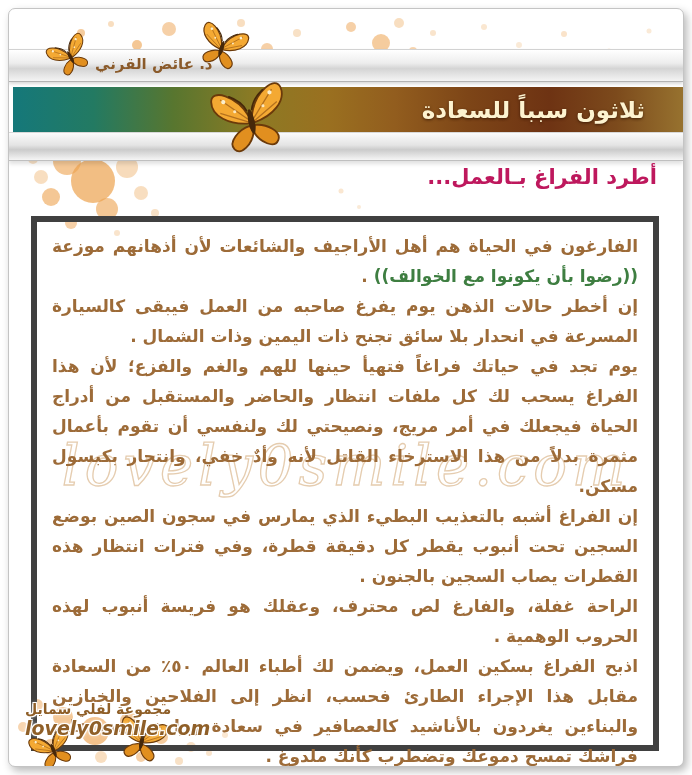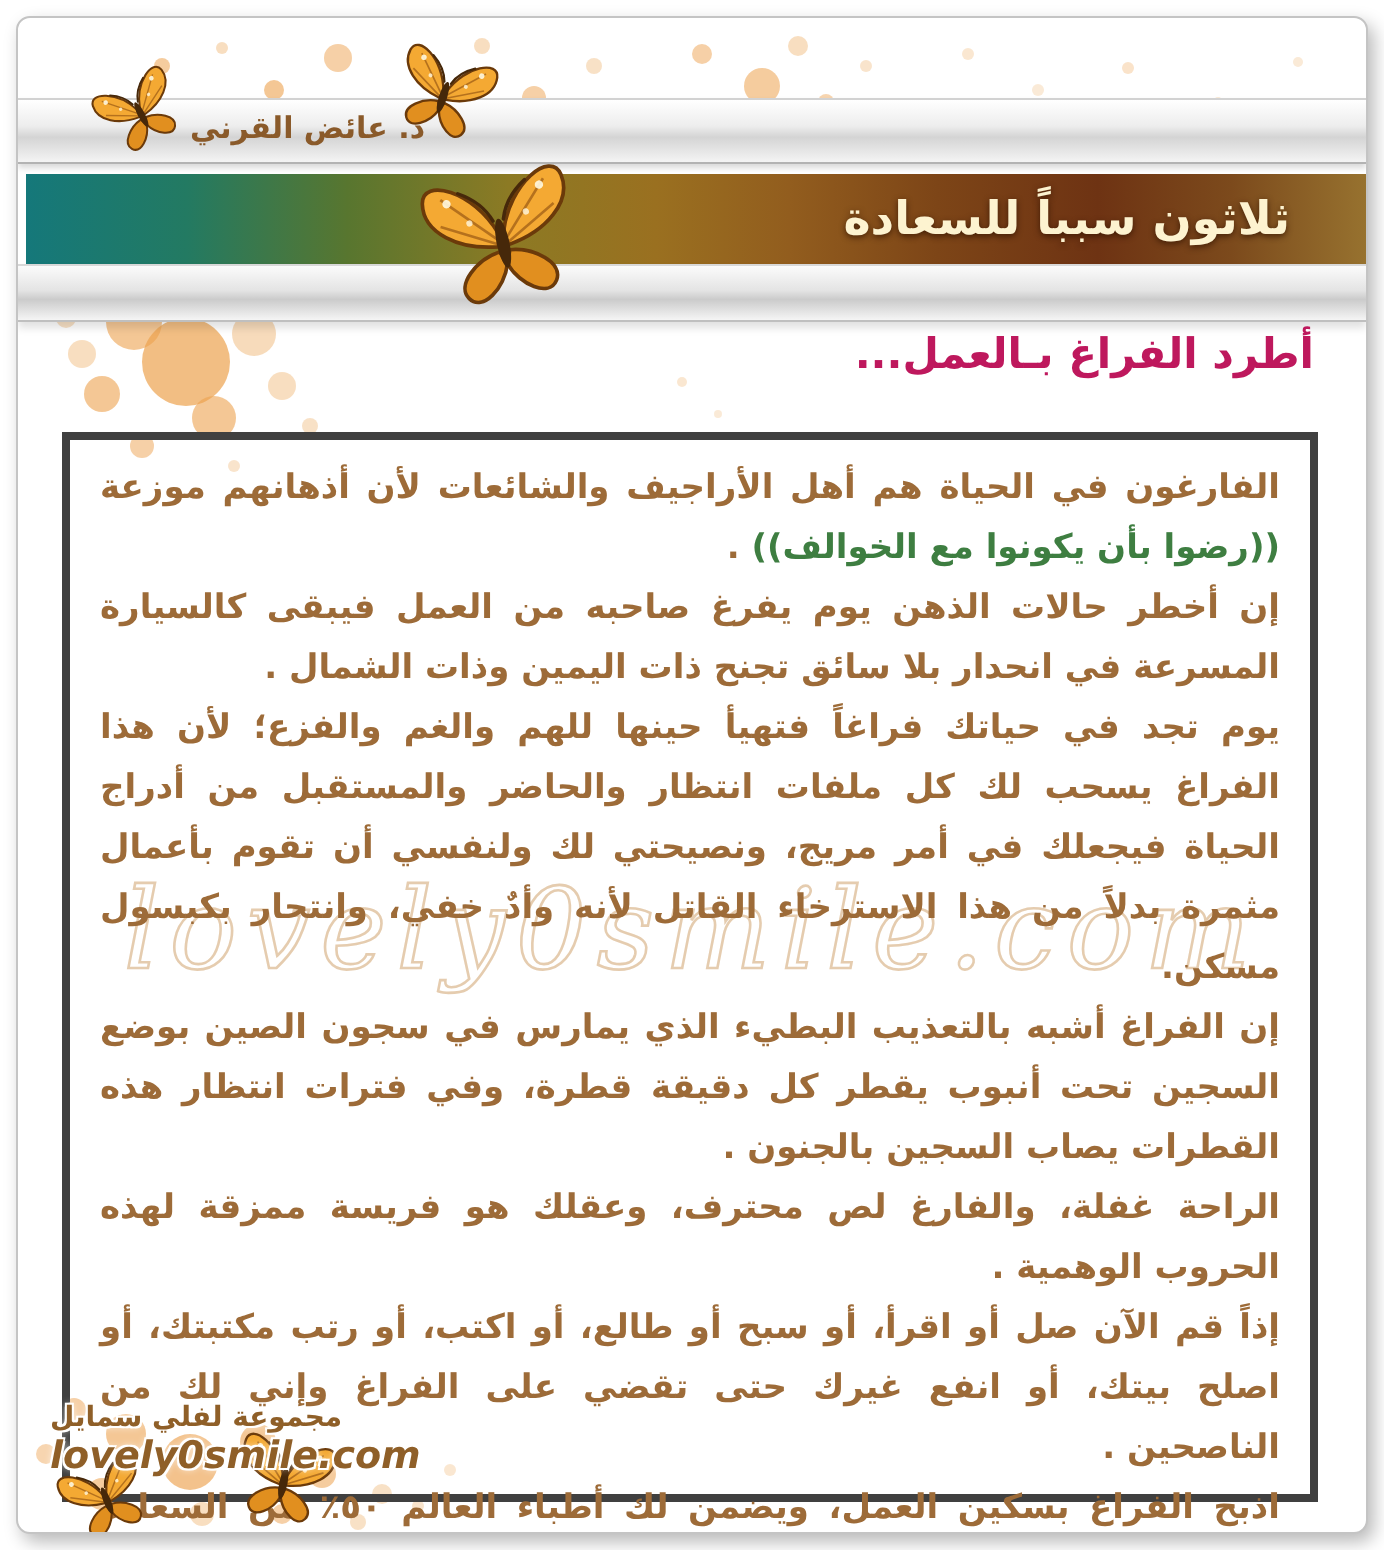--- a/index.html
+++ b/index.html
@@ -27,21 +27,21 @@
   .strip{position:absolute;left:0;right:0;top:123px;height:27px;z-index:1;
         background:linear-gradient(180deg,#fbfbfb,#e4e4e4 45%,#cbcbcb 62%,#f5f5f5);
         border-top:1px solid #d8d8d8;border-bottom:1px solid #bfbfbf;
         box-shadow:0 3px 4px rgba(0,0,0,.12);}
 
   .page-title{position:absolute;right:26px;top:156px;margin:0;direction:rtl;z-index:2;
         font-size:21px;font-weight:bold;color:#be185d;
         text-shadow:0 1px 0 rgba(255,255,255,.85);}
 
   .text-box{position:absolute;left:22px;top:207px;width:628px;height:535px;box-sizing:border-box;
-        border:4px solid #404040;padding:9px 15px 0 15px;direction:rtl;z-index:2;background:transparent;}
+        border:6px solid #404040;padding:9px 15px 0 15px;direction:rtl;z-index:2;background:transparent;}
   .text-box p{margin:0;font-weight:bold;font-size:17px;line-height:30px;color:#9d6b38;
         text-align:justify;}
   .quote-green{color:#3e7e41;}
 
   .watermark{position:absolute;left:0;right:0;top:424px;z-index:1;text-align:center;direction:ltr;
         font-family:"DejaVu Serif",serif;font-style:italic;font-size:56px;letter-spacing:5px;
         color:transparent;-webkit-text-stroke:1.3px #dfc09c;opacity:.8;white-space:nowrap;}
 
   .footer{position:absolute;left:16px;top:692px;width:192px;z-index:4;text-align:left;direction:rtl;}
   .footer-group{font-weight:bold;font-size:14px;color:#8f5f28;
@@ -157,22 +157,21 @@
 
     <h1 class="page-title">أطرد الفراغ بـالعمل...</h1>
 
     <div class="watermark">lovely0smile.com</div>
 
     <div class="text-box">
       <p><span>الفارغون في الحياة هم أهل الأراجيف والشائعات لأن أذهانهم موزعة </span><span class="quote-green">((رضوا بأن يكونوا مع الخوالف))</span><span> .</span></p>
       <p>إن أخطر حالات الذهن يوم يفرغ صاحبه من العمل فيبقى كالسيارة المسرعة في انحدار بلا سائق تجنح ذات اليمين وذات الشمال .</p>
       <p>يوم تجد في حياتك فراغاً فتهيأ حينها للهم والغم والفزع؛ لأن هذا الفراغ يسحب لك كل ملفات انتظار والحاضر والمستقبل من أدراج الحياة فيجعلك في أمر مريج، ونصيحتي لك ولنفسي أن تقوم بأعمال مثمرة بدلاً من هذا الاسترخاء القاتل لأنه وأدٌ خفي، وانتحار بكبسول مسكن.</p>
       <p>إن الفراغ أشبه بالتعذيب البطيء الذي يمارس في سجون الصين بوضع السجين تحت أنبوب يقطر كل دقيقة قطرة، وفي فترات انتظار هذه القطرات يصاب السجين بالجنون .</p>
-      <p>الراحة غفلة، والفارغ لص محترف، وعقلك هو فريسة ممزقة لهذه الحروب الوهمية .</p>
-      <p>إذاً قم الآن صل أو اقرأ، أو سبح أو طالع، أو اكتب، أو رتب مكتبتك، أو اصلح بيتك، أو انفع غيرك حتى تقضي على الفراغ وإني لك من الناصحين .</p>
+      <p>الراحة غفلة، والفارغ لص محترف، وعقلك هو فريسة أنبوب لهذه الحروب الوهمية .</p>
       <p>اذبح الفراغ بسكين العمل، ويضمن لك أطباء العالم ٥٠٪ من السعادة مقابل هذا الإجراء الطارئ فحسب، انظر إلى الفلاحين والخبازين والبناءين يغردون بالأناشيد كالعصافير في سعادة وراحة وأنت على فراشك تمسح دموعك وتضطرب كأنك ملدوغ .</p>
     </div>
 
     <div class="footer">
       <div class="footer-group">مجموعة لفلي سمايل</div>
       <div class="footer-site">lovely0smile.com</div>
     </div>
 
     <svg class="bfly b4" viewBox="0 0 64 64">
         <use href="#butterfly"></use>

